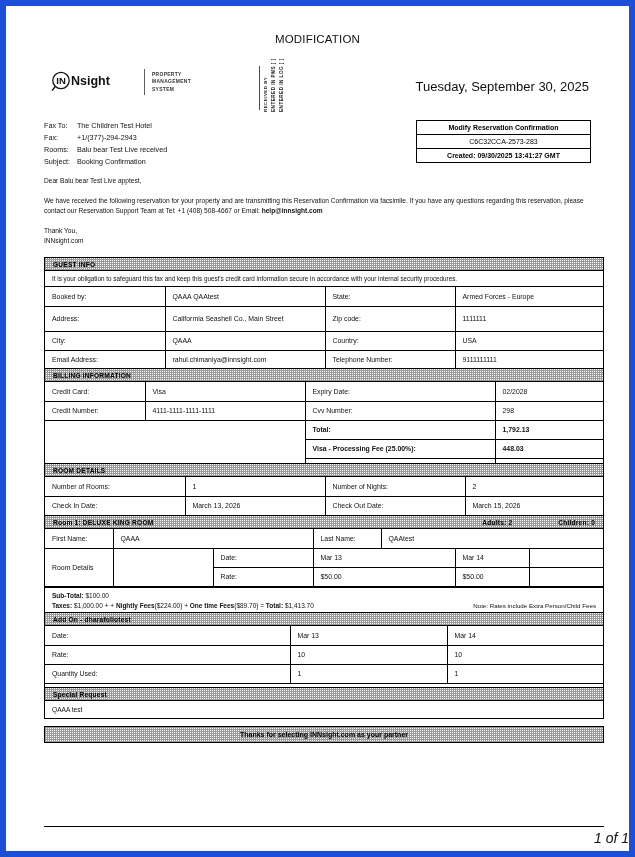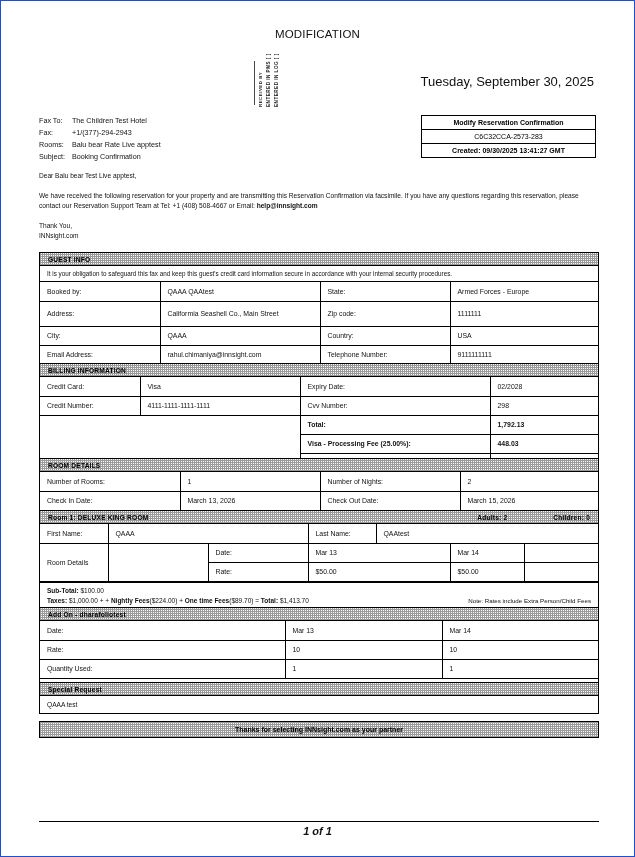--- a/index.html
+++ b/index.html
@@ -6,21 +6,21 @@
   html, body {
     margin: 0; padding: 0;
     background: #8a8a8a;
     font-family: "Liberation Sans", sans-serif;
   }
   .page {
     position: relative;
     width: 635px;
     height: 857px;
     background: #ffffff;
-    border: 1px solid #1d4ed8;
+    border: 6px solid #1d4ed8;
     overflow: hidden;
   }
 
   
   .doc-title {
     position: absolute;
     top: 27px; left: 0; right: 0;
     text-align: center;
     font-size: 11.5px;
     color: #111;
@@ -229,36 +229,50 @@
   .footer-rule {
     position: absolute;
     left: 38px; width: 560px;
     top: 820px;
     border-top: 1px solid #000;
   }
   .pagenum {
     position: absolute;
     left: 0; right: 0;
     top: 824px;
-    text-align: center;
-    font-size: 11px;
+    text-align: right;
+    font-size: 14px;
     font-style: italic;
-    font-weight: bold;
+    font-weight: normal;
     color: #111;
   }
 </style>
 </head>
 <body>
 
 <div class="page">
 
   <div class="doc-title">MODIFICATION</div>
 
   <div class="header-zone">
 
+    <div class="logo-block">
+      <svg class="logo-mark" width="86" height="22" viewBox="0 0 86 22">
+        <circle cx="11" cy="9.5" r="8.2" fill="none" stroke="#111" stroke-width="1.3"></circle>
+        <line x1="5.4" y1="15.4" x2="2.0" y2="19.6" stroke="#111" stroke-width="1.5"></line>
+        <text x="11" y="13" font-family="Liberation Sans, sans-serif" font-size="9.5" font-weight="bold" fill="#111" text-anchor="middle">IN</text>
+        <text x="21" y="13.5" font-family="Liberation Sans, sans-serif" font-size="12.5" font-weight="bold" fill="#111">Nsight</text>
+      </svg>
+      <div class="logo-divider"></div>
+      <div class="logo-sub">
+        <div>PROPERTY</div>
+        <div>MANAGEMENT</div>
+        <div>SYSTEM</div>
+      </div>
+    </div>
 
     <div class="stamp-box">
       <div class="stamp-rule"></div>
       <div class="vtext small">RECEIVED BY</div>
       <div class="vtext">ENTERED IN PMS [ ]</div>
       <div class="vtext">ENTERED IN LOG [ ]</div>
     </div>
 
     <div class="doc-date">Tuesday, September 30, 2025</div>
   </div>
@@ -269,21 +283,21 @@
           <tr>
         <td class="k">Fax To:</td>
         <td>The Children Test Hotel</td>
       </tr>
       <tr>
         <td class="k">Fax:</td>
         <td>+1/(377)-294-2943</td>
       </tr>
       <tr>
         <td class="k">Rooms:</td>
-        <td>Balu bear Rate Live apptest</td>
+        <td>Balu bear Test Live received</td>
       </tr>
       <tr>
         <td class="k">Subject:</td>
         <td>Booking Confirmation</td>
       </tr>
     </tbody>
       </table>
   </div>
 
   <div class="confbox">

